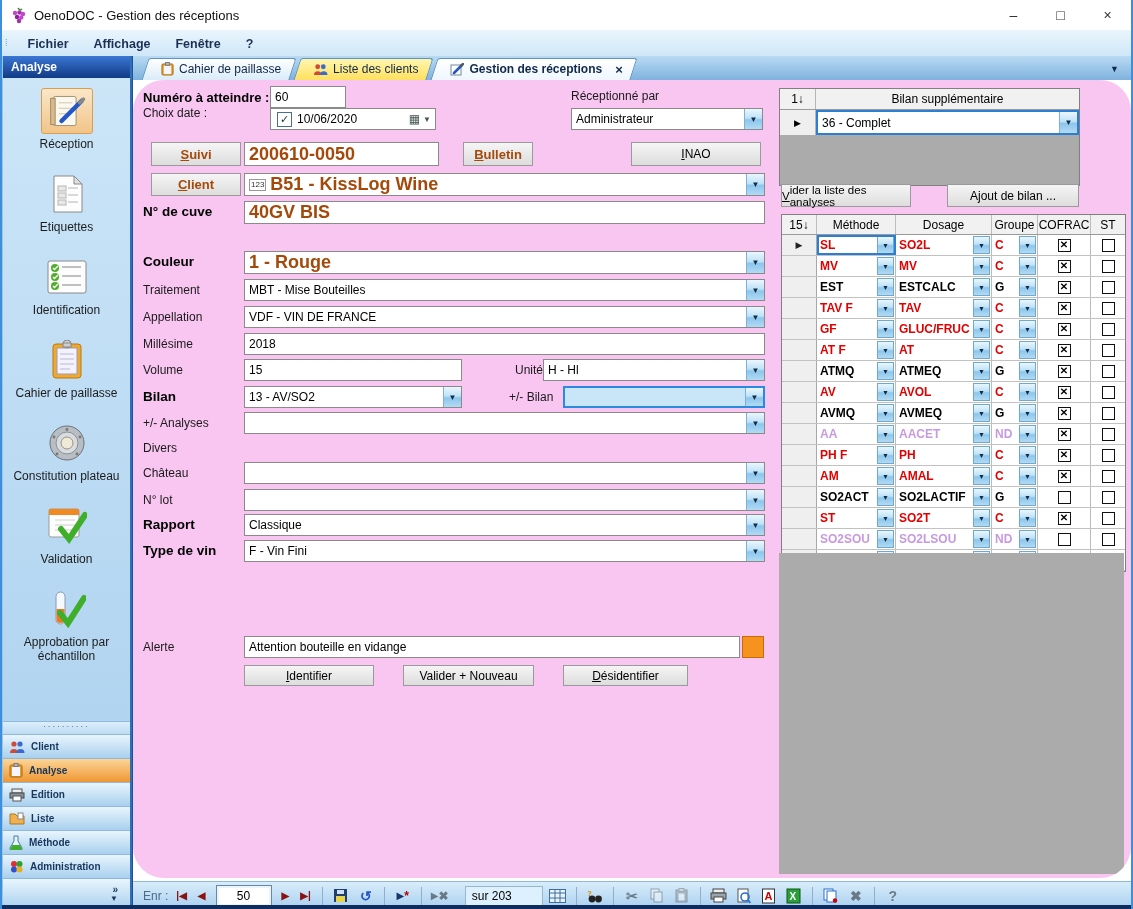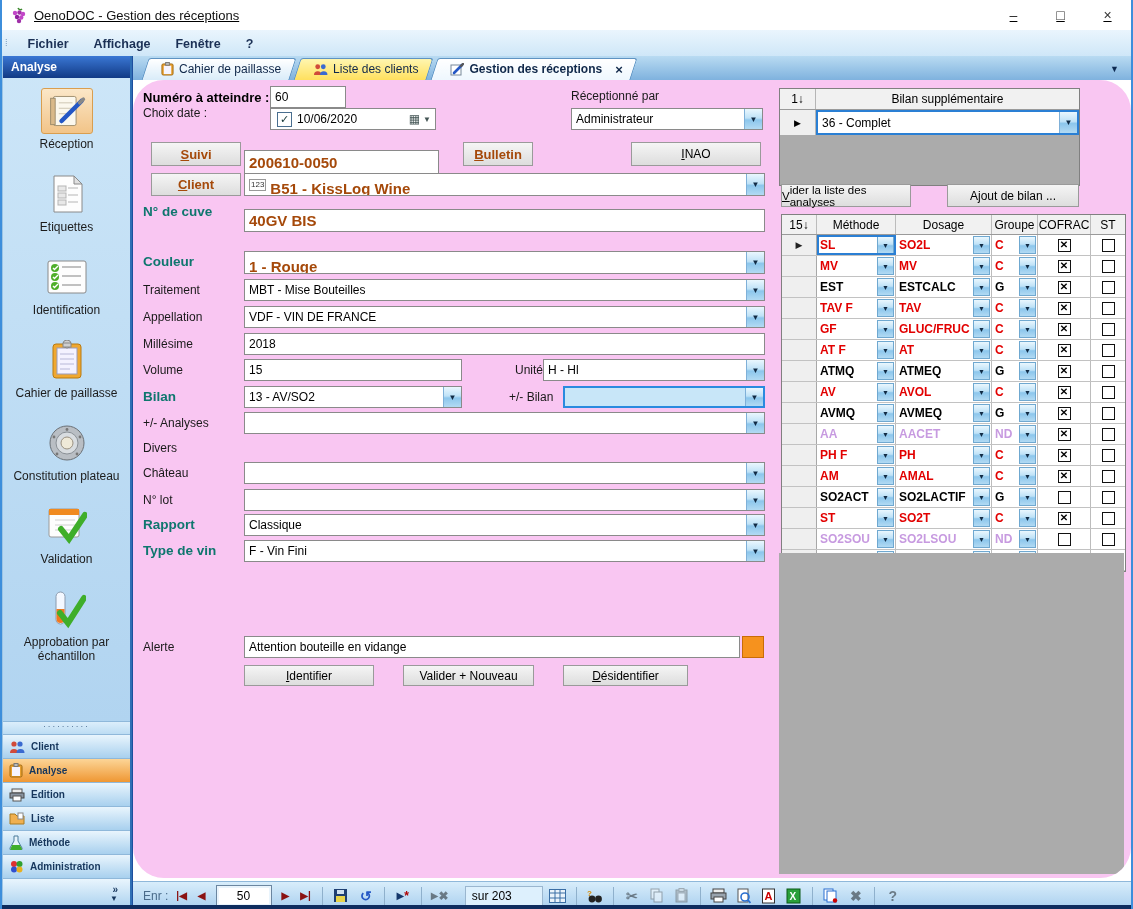--- a/index.html
+++ b/index.html
@@ -1,19 +1,19 @@
 <!DOCTYPE html>
 <html><head>
 <meta charset="utf-8">
 <style>
   html,body{margin:0;padding:0;background:#e8e8e8;font-family:"Liberation Sans",sans-serif;}
   #window{position:relative;width:1133px;height:909px;background:#fff;overflow:hidden;
     border-left:2px solid #3d8edb;border-right:2px solid #3d8edb;box-sizing:border-box;}
   
-  .titlebar{height:30px;display:flex;align-items:center;background:#fff;text-decoration:underline;}
+  .titlebar{height:30px;display:flex;align-items:center;background:#fff;}
   .title-icon{margin:0 7px 0 8px;display:flex;}
   .title-text{font-size:13px;color:#111;}
   .win-controls{margin-left:auto;display:flex;height:30px;}
   .win-btn{width:47px;display:flex;align-items:center;justify-content:center;font-size:14px;color:#333;}
   
   .menubar{height:26px;background:linear-gradient(#eaf5fd,#cfe7f8);border-bottom:1px solid #a5c9e6;
     display:flex;align-items:center;padding-left:3px;}
   .grip-v{color:#6f94b8;font-size:9px;letter-spacing:0;margin-right:8px;line-height:8px;}
   .menu-item{font-size:12.5px;font-weight:bold;color:#1b3055;padding:4px 13px 4px 12px;}
   
@@ -48,24 +48,24 @@
   .tab.highlight::before{background:linear-gradient(#fff6b0,#ffe05e);}
   .tab.active{font-weight:bold;}
   .tab.active::before{background:linear-gradient(#ffffff,#eef7fe);}
   .tab>*{position:relative;}
   .tab-close{font-weight:bold;margin-left:8px;font-size:13px;}
   .tabbar-dd{position:absolute;right:12px;top:8px;color:#0d2a52;font-size:9px;}
   .workarea{position:absolute;top:24px;left:0;right:0;bottom:31px;background:#f9c6f2;overflow:hidden;border-radius:31px;}
   
   .flabel{position:absolute;font-size:12px;color:#1a1a1a;white-space:nowrap;}
   .flabel.bold{font-weight:bold;font-size:13px;color:#000;}
-  .flabel.brown{color:#0f766e;font-weight:bold;font-size:13.5px;}
+  .flabel.brown{color:#000000;font-weight:bold;font-size:13.5px;}
   .tbox,.combo{position:absolute;background:#fff;border:1px solid #8a8a8a;box-sizing:border-box;
     display:flex;align-items:center;padding-left:4px;font-size:12px;color:#000;overflow:hidden;}
-  .strong-val{font-weight:bold;color:#a5490a;font-size:15px;margin-top:8px;}
+  .strong-val{font-weight:bold;color:#a5490a;font-size:18px;}
   .dd{width:17px;align-self:stretch;margin-left:auto;flex:none;border-left:1px solid #7fb0d8;
     background:linear-gradient(#eaf7fe 0%,#bfe2f7 45%,#8cc6ec 55%,#b2daf3 100%);
     display:flex;align-items:center;justify-content:center;font-size:8px;color:#102a44;}
   .combo.hl{background:#c8e6f8;border:2px solid #2a8adf;}
   .btn{position:absolute;background:linear-gradient(#f5f5f5,#dddddd);border:1px solid #9a9a9a;box-sizing:border-box;
     display:flex;align-items:center;justify-content:center;font-size:12px;color:#000;}
   .btn.brown{color:#a5490a;font-weight:bold;font-size:13px;}
   .chip123{font-size:8px;border:1px solid #999;background:#fdfdfd;color:#333;padding:0 1px;margin-right:4px;line-height:10px;}
   .cbx{width:13px;height:13px;border:1px solid #496e8f;background:#fff;display:inline-flex;align-items:center;
     justify-content:center;font-size:11px;color:#133;margin:0 5px 0 2px;flex:none;}

